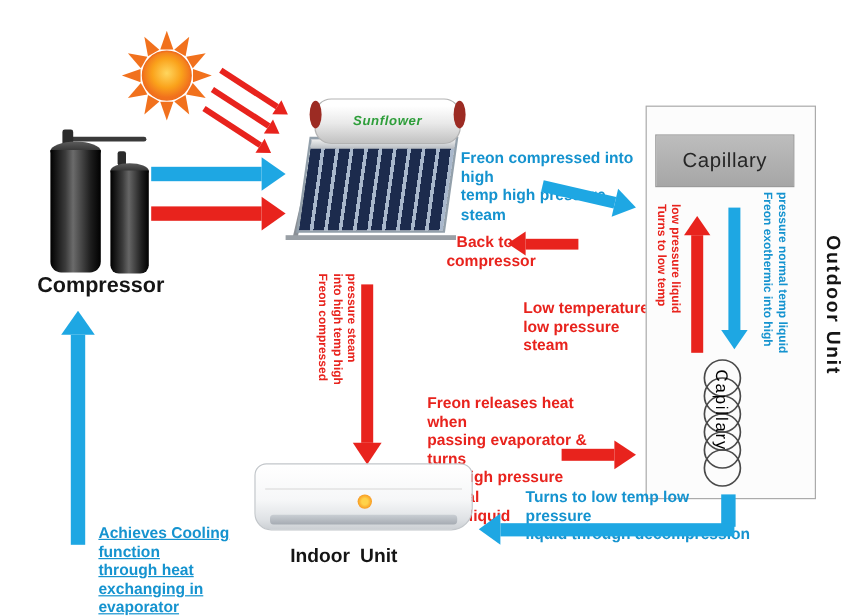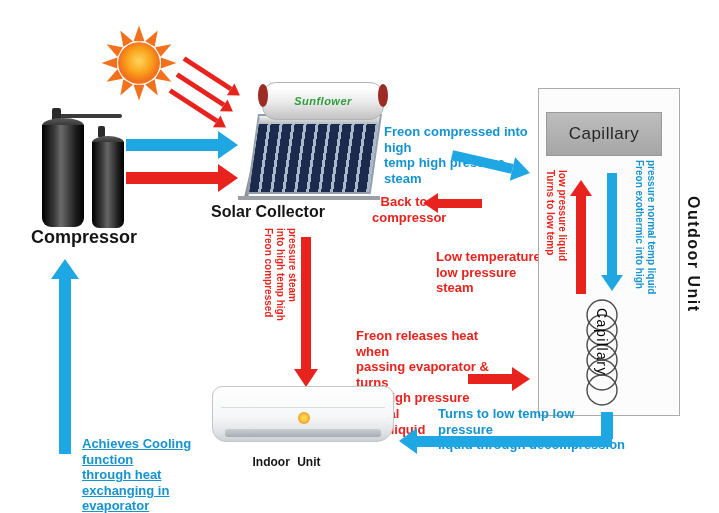--- a/index.html
+++ b/index.html
@@ -136,21 +136,20 @@
     <div class="sc-part sc-base"></div>
     <div class="sc-part sc-panel">
       <div class="sc-manifold"></div>
     </div>
     <div class="sc-part sc-tank">
       <span class="sc-brand">Sunflower</span>
     </div>
     <div class="sc-part sc-cap-left"></div>
     <div class="sc-part sc-cap-right"></div>
   </div>
-  <div class="biglabel" style="left:198px; top:203px; width:140px; font-size:16px;">Solar Collector</div>
 
   <div class="ann cold-text" style="left:384px; top:124px; width:150px;">Freon compressed into high
 temp high pressure steam</div>
   <div class="arrow cold" style="left:452px; top:150px; width:62px; --t:10px; --hl:18px; --hw:12px; transform:rotate(13deg);"></div>
 
   <div class="ann hot-text" style="left:360px; top:194px; width:64px; text-align:center;margin-left:12px;">Back to
 compressor</div>
   <div class="arrow hot" style="left:482px; top:199px; width:44px; --t:9px; --hl:15px; --hw:10px; transform:rotate(180deg);"></div>
   <div class="ann hot-text" style="left:436px; top:211px; width:110px;margin-top:38px;">Low temperature
 low pressure steam</div>
@@ -190,21 +189,21 @@
 
   <div class="outdoor-label">Outdoor Unit</div>
 
   <div class="indoor">
     <div class="iu-body">
       <div class="iu-crease"></div>
       <div class="iu-logo"></div>
       <div class="iu-vent"></div>
     </div>
   </div>
-  <div class="biglabel" style="left:224px; top:455px; width:125px; font-size:12px; word-spacing:4px;">Indoor  Unit</div>
+  <div class="biglabel" style="left:224px; top:455px; width:125px; font-size:16px; word-spacing:4px;">Indoor  Unit</div>
 
   <div class="ann cold-text" style="left:438px; top:406px; width:190px;">Turns to low temp low pressure
 liquid through decompression</div>
   <div class="stub"></div>
   <div class="arrow cold" style="left:612px; top:436px; width:195px; --t:11px; --hl:18px; --hw:13px; transform:rotate(180deg);"></div>
 
   <div class="arrow cold" style="left:65px; top:448px; width:175px; --t:12px; --hl:20px; --hw:14px; transform:rotate(-90deg);"></div>
   <div class="ann cold-text" style="left:82px; top:436px; width:150px;text-decoration:underline;">Achieves Cooling function
 through heat exchanging in
 evaporator</div>

